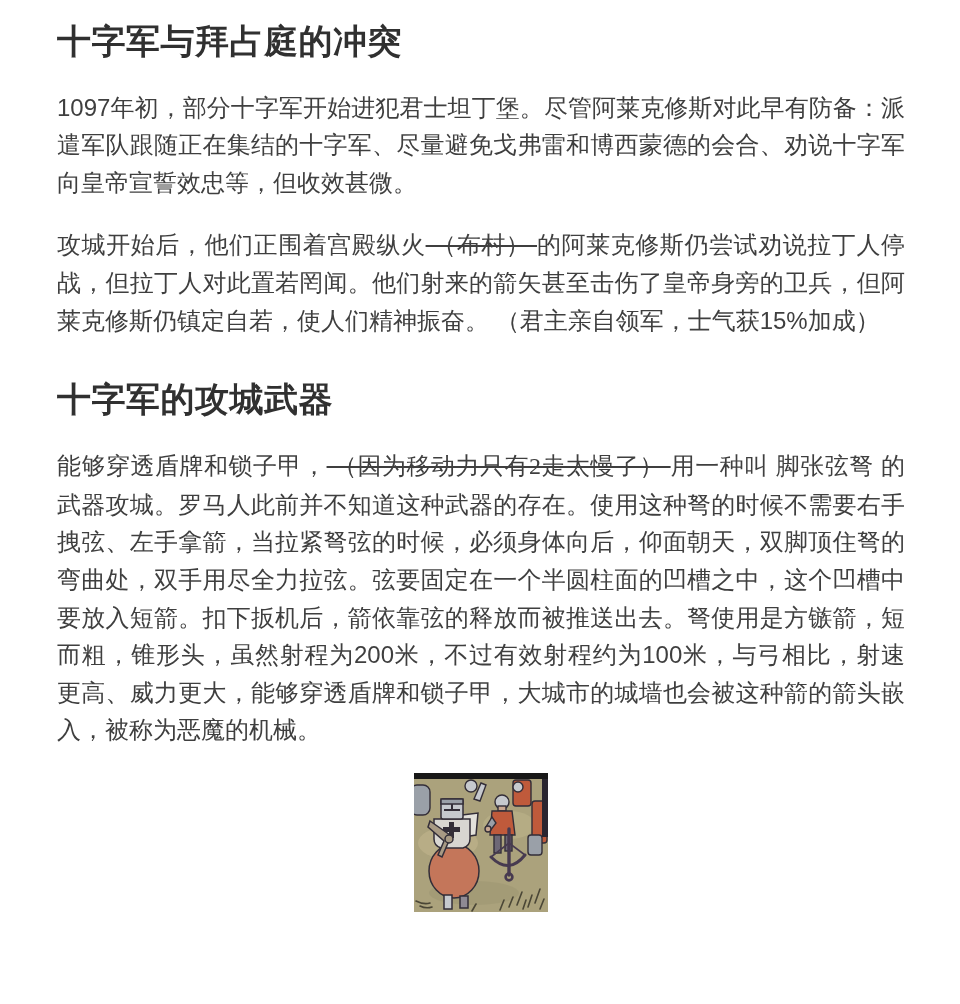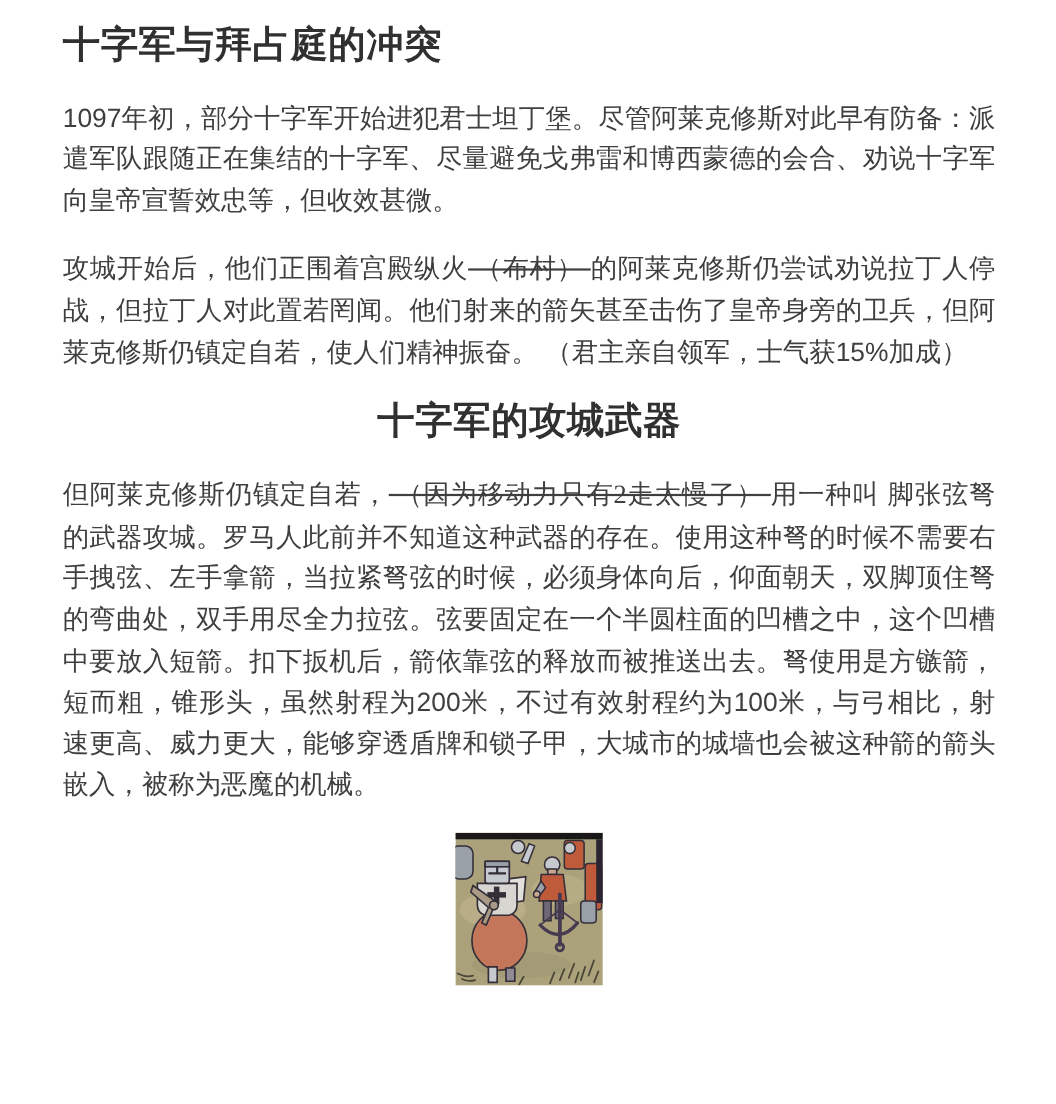--- a/index.html
+++ b/index.html
@@ -16,21 +16,21 @@
     padding: 0 85px 0 57px;
   }
   h1 {
     font-size: 34px;
     line-height: 1.2;
     font-weight: 700;
     color: #303030;
     margin: 21px 0 27px 0;
     letter-spacing: 0.5px;
   }
-  section + section h1 { margin-top: 24px; text-align: center; }
+  section + section h1 { margin-top: 40px; }
   p {
     font-size: 24px;
     line-height: 37.6px;
     margin: 16px 0 24px 0;
     text-align: justify;
     text-justify: inter-ideograph;
   }
   .strike { text-decoration: line-through; font-family: Liberation Serif, serif; }
   figure {
     margin: 21px auto 0 auto;
@@ -46,21 +46,21 @@
 <main class="content">
 
   <section>
     <h1>十字军与拜占庭的冲突</h1>
     <p><span>1097年初，部分十字军开始进犯君士坦丁堡。尽管阿莱克修斯对此早有防备：派遣军队跟随正在集结的十字军、尽量避免戈弗雷和博西蒙德的会合、劝说十字军向皇帝宣誓效忠等，但收效甚微。</span></p>
     <p><span>攻城开始后，他们正围着宫殿纵火</span><span class="strike"> （布村） </span><span>的阿莱克修斯仍尝试劝说拉丁人停战，但拉丁人对此置若罔闻。他们射来的箭矢甚至击伤了皇帝身旁的卫兵，但阿莱克修斯仍镇定自若，使人们精神振奋。 （君主亲自领军，士气获15%加成）</span></p>
   </section>
 
   <section>
     <h1>十字军的攻城武器</h1>
-    <p><span>但阿莱克修斯仍镇定自若，</span><span class="strike"> （因为移动力只有2走太慢了） </span><span>用一种叫 脚张弦弩 的武器攻城。罗马人此前并不知道这种武器的存在。使用这种弩的时候不需要右手拽弦、左手拿箭，当拉紧弩弦的时候，必须身体向后，仰面朝天，双脚顶住弩的弯曲处，双手用尽全力拉弦。弦要固定在一个半圆柱面的凹槽之中，这个凹槽中要放入短箭。扣下扳机后，箭依靠弦的释放而被推送出去。弩使用是方镞箭，短而粗，锥形头，虽然射程为200米，不过有效射程约为100米，与弓相比，射速更高、威力更大，能够穿透盾牌和锁子甲，大城市的城墙也会被这种箭的箭头嵌入，被称为恶魔的机械。</span></p>
+    <p><span>能够穿透盾牌和锁子甲，</span><span class="strike"> （因为移动力只有2走太慢了） </span><span>用一种叫 脚张弦弩 的武器攻城。罗马人此前并不知道这种武器的存在。使用这种弩的时候不需要右手拽弦、左手拿箭，当拉紧弩弦的时候，必须身体向后，仰面朝天，双脚顶住弩的弯曲处，双手用尽全力拉弦。弦要固定在一个半圆柱面的凹槽之中，这个凹槽中要放入短箭。扣下扳机后，箭依靠弦的释放而被推送出去。弩使用是方镞箭，短而粗，锥形头，虽然射程为200米，不过有效射程约为100米，与弓相比，射速更高、威力更大，能够穿透盾牌和锁子甲，大城市的城墙也会被这种箭的箭头嵌入，被称为恶魔的机械。</span></p>
 
     <figure>
       <svg width="134" height="139" viewBox="0 0 134 139">
 
         <rect x="0" y="0" width="134" height="139" fill="#aba27c"></rect>
         <ellipse cx="34" cy="70" rx="30" ry="16" opacity="0.55" fill="#c2b78e"></ellipse>
         <ellipse cx="95" cy="52" rx="26" ry="14" opacity="0.45" fill="#c2b78e"></ellipse>
         <ellipse cx="60" cy="120" rx="45" ry="12" opacity="0.35" fill="#968f6c"></ellipse>
 
         <g stroke-width="1.4" stroke="#332e38">

